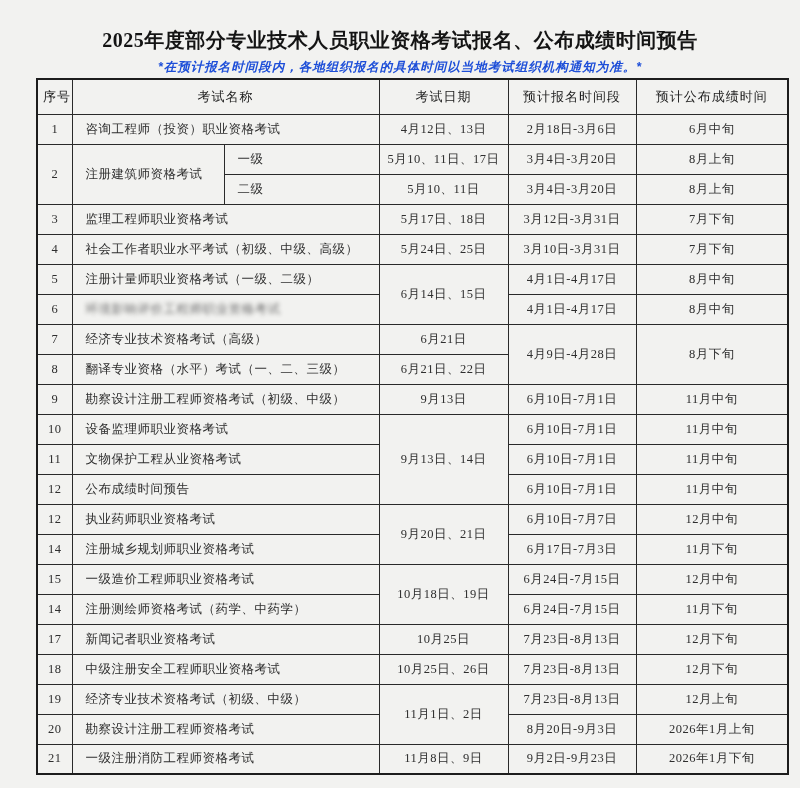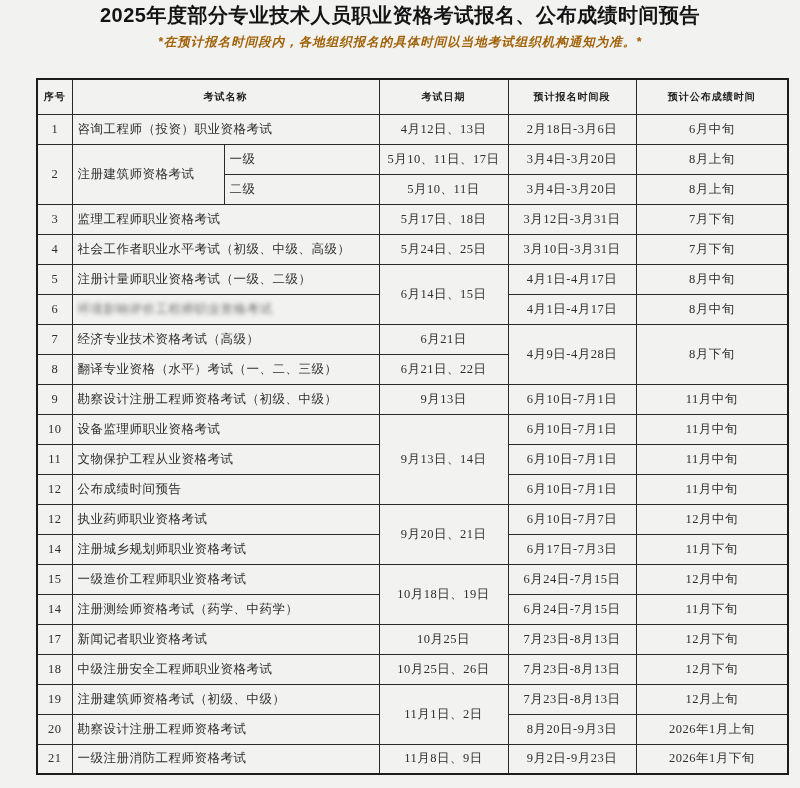--- a/index.html
+++ b/index.html
@@ -4,26 +4,26 @@
 <style>
   html,body{margin:0;padding:0;}
   body{
     width:800px;height:788px;overflow:hidden;
     background:#f2f2f0;
     font-family:"Liberation Sans",sans-serif;
     color:#262626;
   }
   .page{position:relative;width:800px;height:788px;}
   .doc-title{
-    margin:0;padding-top:3px;
+    margin:0;padding-top:28px;
     text-align:center;
     font-size:20px;line-height:25px;
     font-weight:bold;color:#141414;
     letter-spacing:0.5px;
-    font-family:Liberation Sans, sans-serif;
+    font-family:Liberation Serif, serif;
   }
   .doc-subtitle{
     margin-top:7px;
     text-align:center;
     font-size:12.5px;line-height:15px;
     font-weight:bold;font-style:italic;
     letter-spacing:1px;
   }
   table.sched{
     border-collapse:collapse;
@@ -37,42 +37,42 @@
     border:1px solid #2a2a2a;
     padding:1px 5px;
     text-align:center;
     vertical-align:middle;
     overflow:hidden;
     white-space:nowrap;
   }
   .sched thead tr{height:35px;}
   .sched tbody tr{height:30px;}
   .sched th{
-    font-size:10px;font-weight:bold;color:#1d1d1d;
+    font-size:13px;font-weight:normal;color:#1d1d1d;
     font-family:"Liberation Sans",sans-serif;
     letter-spacing:1px;
   }
   .sched td{
     font-size:12.5px;color:#2e2e2e;
     font-family:"Liberation Serif",serif;
     letter-spacing:0.5px;
   }
-  .sched td.left{text-align:left;padding-left:5px;}
+  .sched td.left{text-align:left;padding-left:13px;}
   .blur{
     filter:blur(2.3px);
     opacity:.7;
     display:inline-block;
   }
 </style>
 </head>
 <body>
 
 <div class="page">
   <h1 class="doc-title">2025年度部分专业技术人员职业资格考试报名、公布成绩时间预告</h1>
-  <div class="doc-subtitle" style="color: #a16207;">*在预计报名时间段内，各地组织报名的具体时间以当地考试组织机构通知为准。*</div>
+  <div class="doc-subtitle" style="color: #1d4ed8;">*在预计报名时间段内，各地组织报名的具体时间以当地考试组织机构通知为准。*</div>
   <table class="sched">
     <colgroup>
         <col style="width: 35px;">
         <col style="width: 152px;">
         <col style="width: 155px;">
         <col style="width: 129px;">
         <col style="width: 128px;">
         <col style="width: 152px;">
       </colgroup>
     <thead>
@@ -206,21 +206,21 @@
         </tr>
         <tr>
           <td><span>18</span></td>
           <td colspan="2" class="left"><span>中级注册安全工程师职业资格考试</span></td>
           <td><span>10月25日、26日</span></td>
           <td><span>7月23日-8月13日</span></td>
           <td><span>12月下旬</span></td>
         </tr>
         <tr>
           <td><span>19</span></td>
-          <td colspan="2" class="left"><span>注册建筑师资格考试（初级、中级）</span></td>
+          <td colspan="2" class="left"><span>经济专业技术资格考试（初级、中级）</span></td>
           <td rowspan="2"><span>11月1日、2日</span></td>
           <td><span>7月23日-8月13日</span></td>
           <td><span>12月上旬</span></td>
         </tr>
         <tr>
           <td><span>20</span></td>
           <td colspan="2" class="left"><span>勘察设计注册工程师资格考试</span></td>
           <td><span>8月20日-9月3日</span></td>
           <td><span>2026年1月上旬</span></td>
         </tr>

